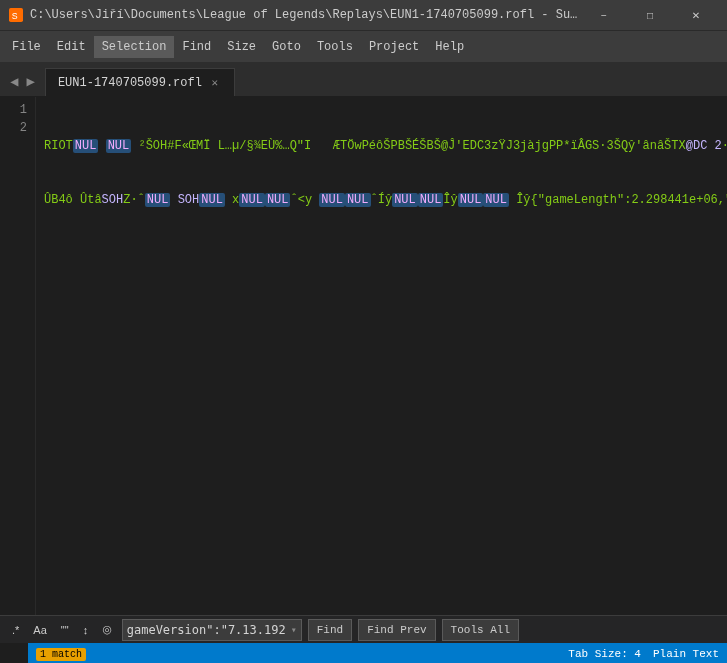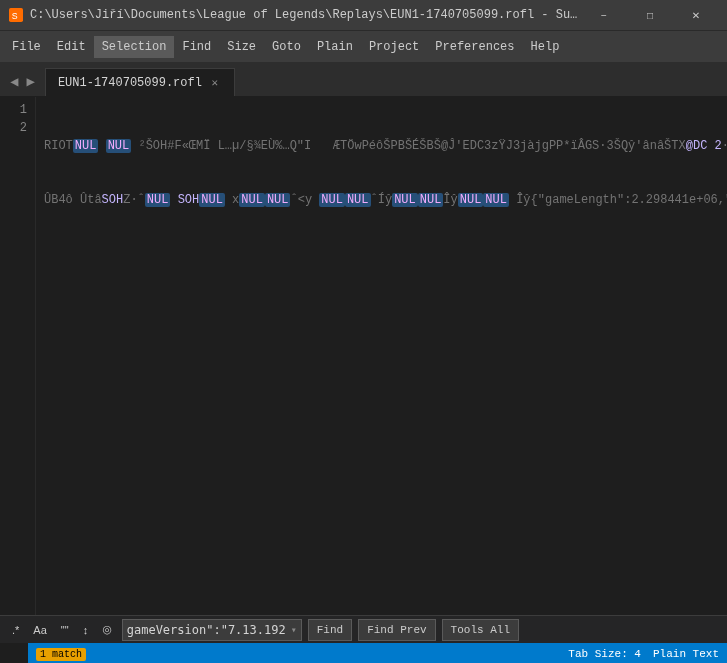--- a/index.html
+++ b/index.html
@@ -163,21 +163,21 @@
 
     .code-line {
       display: block;
       height: 18px;
       line-height: 18px;
       white-space: pre;
     }
 
     
     .c-orange { color: #c4b5fd; }
-    .c-white { color: #737373; }
+    .c-white { color: #84cc16; }
 
     .highlight-null { background: #264f78; color: #f0abfc; padding: 0 2px; border-radius: 2px; }
 
     
     #find-bar {
       background: #252526;
       height: 28px;
       display: flex;
       align-items: center;
       padding: 0 8px;
@@ -263,23 +263,22 @@
   </div>
 </div>
 
 <div id="menu-bar">
   <div class="menu-item">File</div>
   <div class="menu-item">Edit</div>
   <div class="menu-item" style="background:#5a5a5a;">Selection</div>
   <div class="menu-item">Find</div>
   <div class="menu-item">Size</div>
   <div class="menu-item">Goto</div>
-  <div class="menu-item">Plain</div>
+  <div class="menu-item">Tools</div>
   <div class="menu-item">Project</div>
-  <div class="menu-item">Preferences</div>
   <div class="menu-item">Help</div>
 </div>
 
 <div id="tab-bar">
   <div id="nav-arrows">
     <span class="nav-arrow">◀</span>
     <span class="nav-arrow">▶</span>
   </div>
   <div class="tab">
     <span>EUN1-1740705099.rofl</span>

